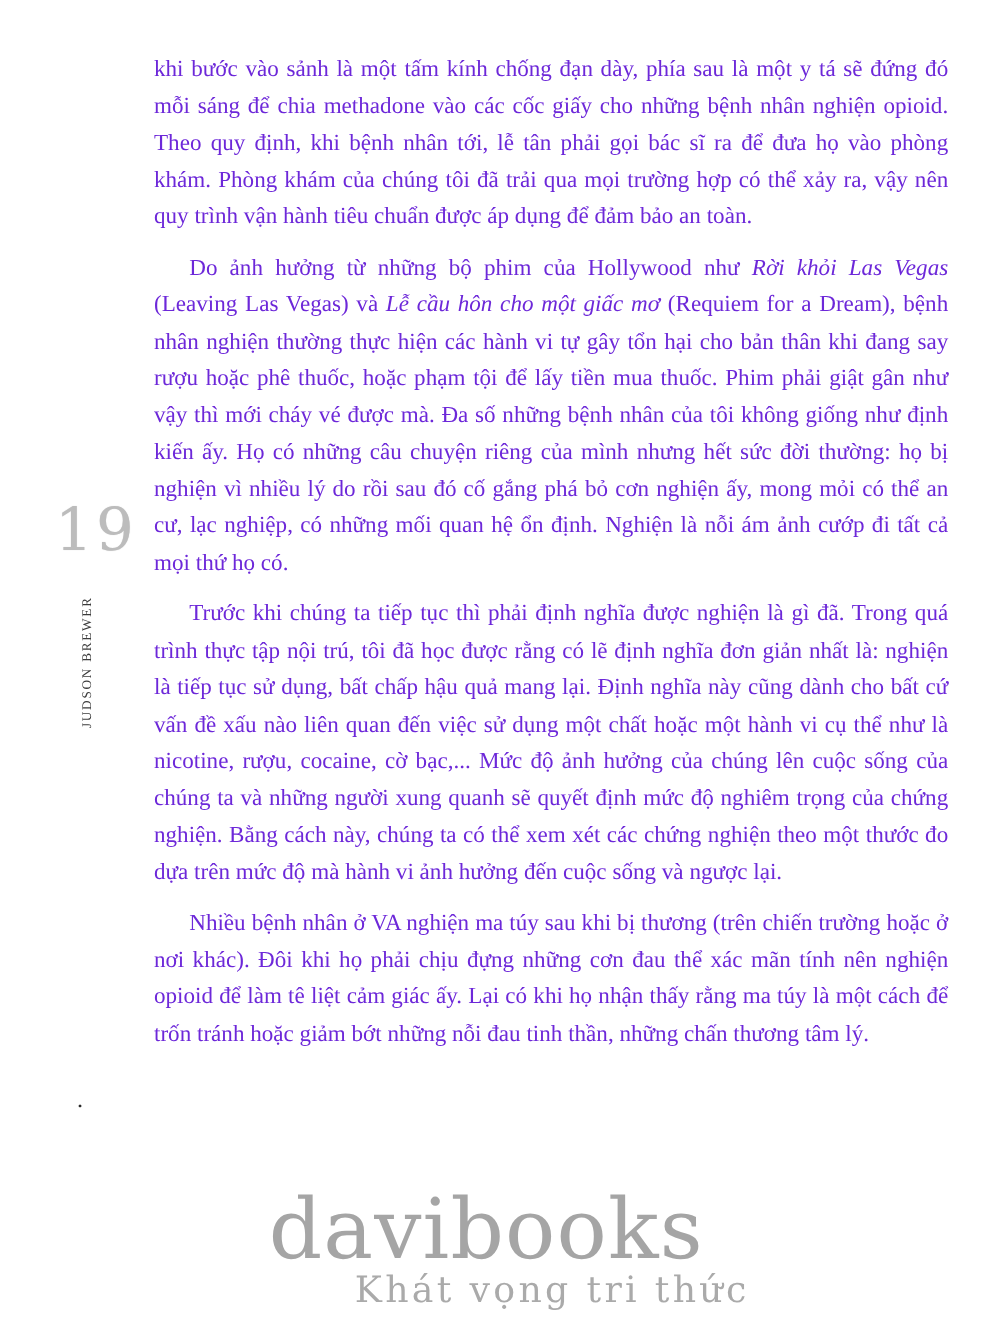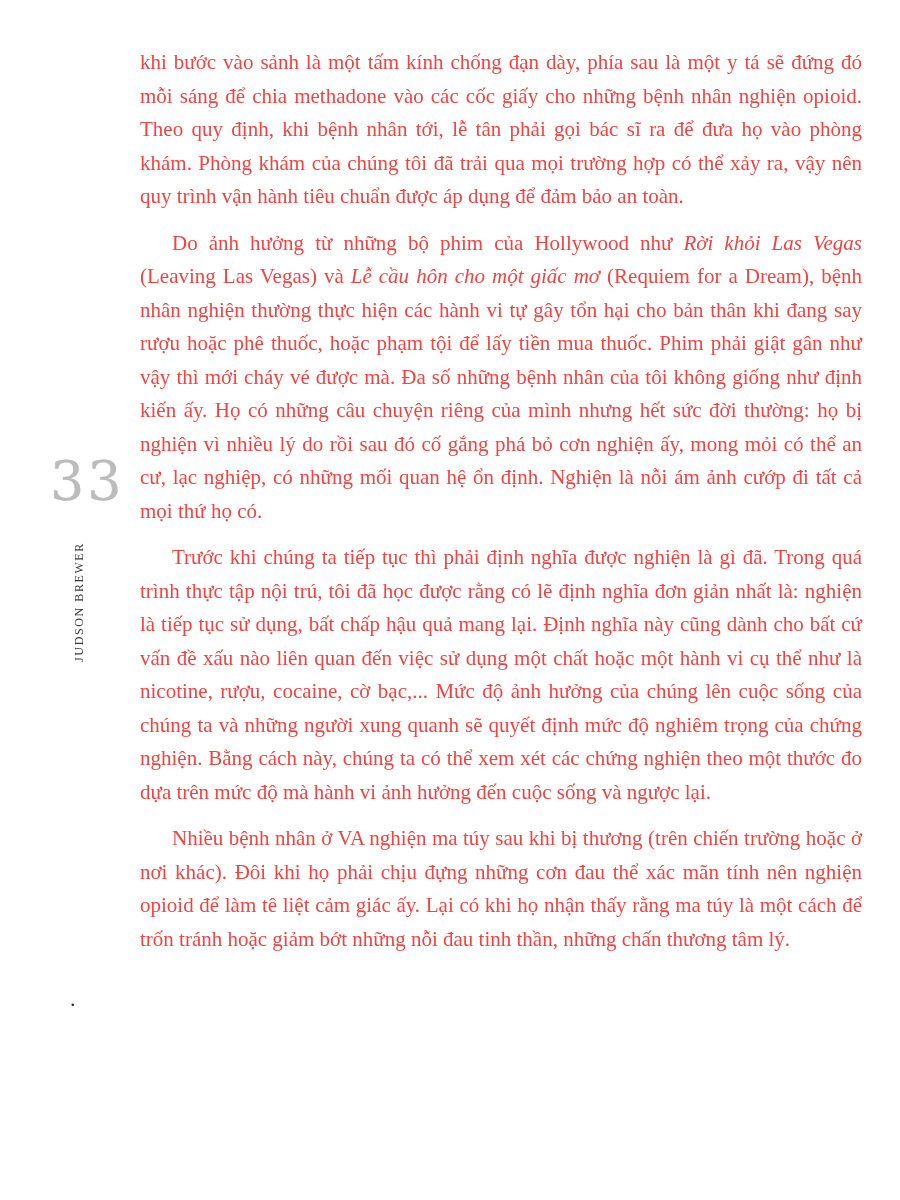--- a/index.html
+++ b/index.html
@@ -15,21 +15,21 @@
     inset: 0;
     background: #ffffff;
   }
   .text-block {
     position: absolute;
     left: 140px;
     top: 46px;
     width: 722px;
     font-size: 21px;
     line-height: 33.5px;
-    color: #ef4444;
+    color: #6d28d9;
     text-align: justify;
   }
   .para {
     text-indent: 32px;
     margin-bottom: 13px;
   }
   .para.no-indent { text-indent: 0; }
   .para em { }
   .page-number {
     position: absolute;
@@ -86,32 +86,36 @@
     opacity: 0.72;
     margin-top: -4px;
     transform: translateX(52px);
   }
 </style>
 </head>
 <body>
 
 <div class="page">
 
-  <div class="page-number">33</div>
+  <div class="page-number">19</div>
 
   <div class="author-vertical">JUDSON BREWER</div>
 
   <div class="stray-dot">.</div>
 
   <div class="text-block">
 
     <p class="para no-indent"><span>khi bước vào sảnh là một tấm kính chống đạn dày, phía sau là một y tá sẽ đứng đó mỗi sáng để chia methadone vào các cốc giấy cho những bệnh nhân nghiện opioid. Theo quy định, khi bệnh nhân tới, lễ tân phải gọi bác sĩ ra để đưa họ vào phòng khám. Phòng khám của chúng tôi đã trải qua mọi trường hợp có thể xảy ra, vậy nên quy trình vận hành tiêu chuẩn được áp dụng để đảm bảo an toàn.</span></p>
 
     <p class="para"><span>Do ảnh hưởng từ những bộ phim của Hollywood như </span><em>Rời khỏi Las Vegas</em><span> (Leaving Las Vegas) và </span><em>Lễ cầu hôn cho một giấc mơ</em><span> (Requiem for a Dream), bệnh nhân nghiện thường thực hiện các hành vi tự gây tổn hại cho bản thân khi đang say rượu hoặc phê thuốc, hoặc phạm tội để lấy tiền mua thuốc. Phim phải giật gân như vậy thì mới cháy vé được mà. Đa số những bệnh nhân của tôi không giống như định kiến ấy. Họ có những câu chuyện riêng của mình nhưng hết sức đời thường: họ bị nghiện vì nhiều lý do rồi sau đó cố gắng phá bỏ cơn nghiện ấy, mong mỏi có thể an cư, lạc nghiệp, có những mối quan hệ ổn định. Nghiện là nỗi ám ảnh cướp đi tất cả mọi thứ họ có.</span></p>
 
     <p class="para"><span>Trước khi chúng ta tiếp tục thì phải định nghĩa được nghiện là gì đã. Trong quá trình thực tập nội trú, tôi đã học được rằng có lẽ định nghĩa đơn giản nhất là: nghiện là tiếp tục sử dụng, bất chấp hậu quả mang lại. Định nghĩa này cũng dành cho bất cứ vấn đề xấu nào liên quan đến việc sử dụng một chất hoặc một hành vi cụ thể như là nicotine, rượu, cocaine, cờ bạc,... Mức độ ảnh hưởng của chúng lên cuộc sống của chúng ta và những người xung quanh sẽ quyết định mức độ nghiêm trọng của chứng nghiện. Bằng cách này, chúng ta có thể xem xét các chứng nghiện theo một thước đo dựa trên mức độ mà hành vi ảnh hưởng đến cuộc sống và ngược lại.</span></p>
 
     <p class="para"><span>Nhiều bệnh nhân ở VA nghiện ma túy sau khi bị thương (trên chiến trường hoặc ở nơi khác). Đôi khi họ phải chịu đựng những cơn đau thể xác mãn tính nên nghiện opioid để làm tê liệt cảm giác ấy. Lại có khi họ nhận thấy rằng ma túy là một cách để trốn tránh hoặc giảm bớt những nỗi đau tinh thần, những chấn thương tâm lý.</span></p>
 
   </div>
 
+  <div class="watermark">
+    <div class="wm-title">davibooks</div>
+    <div class="wm-subtitle">Khát vọng tri thức</div>
+  </div>
 
 </div>
 
 </body></html>

